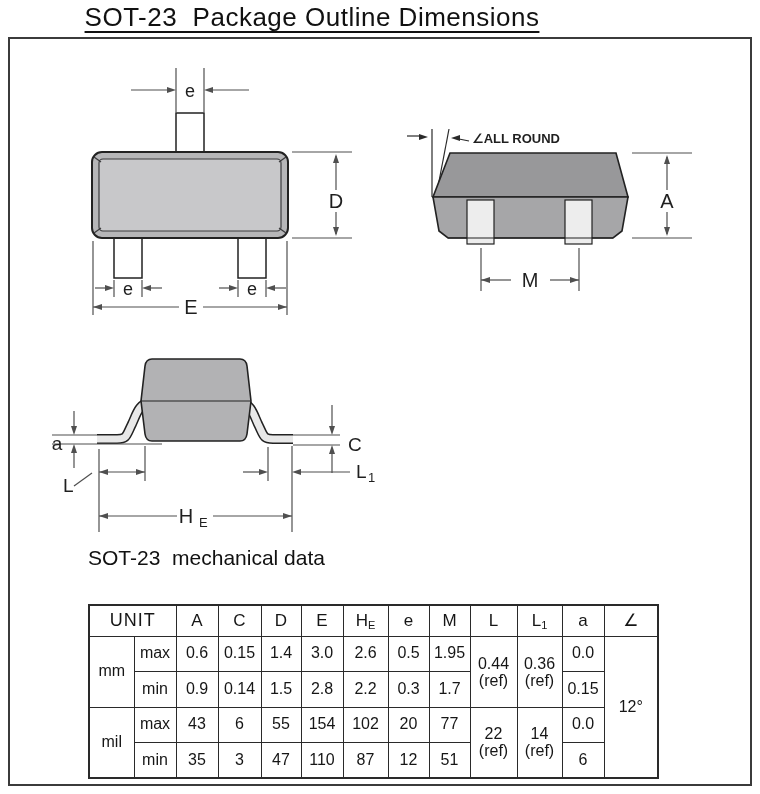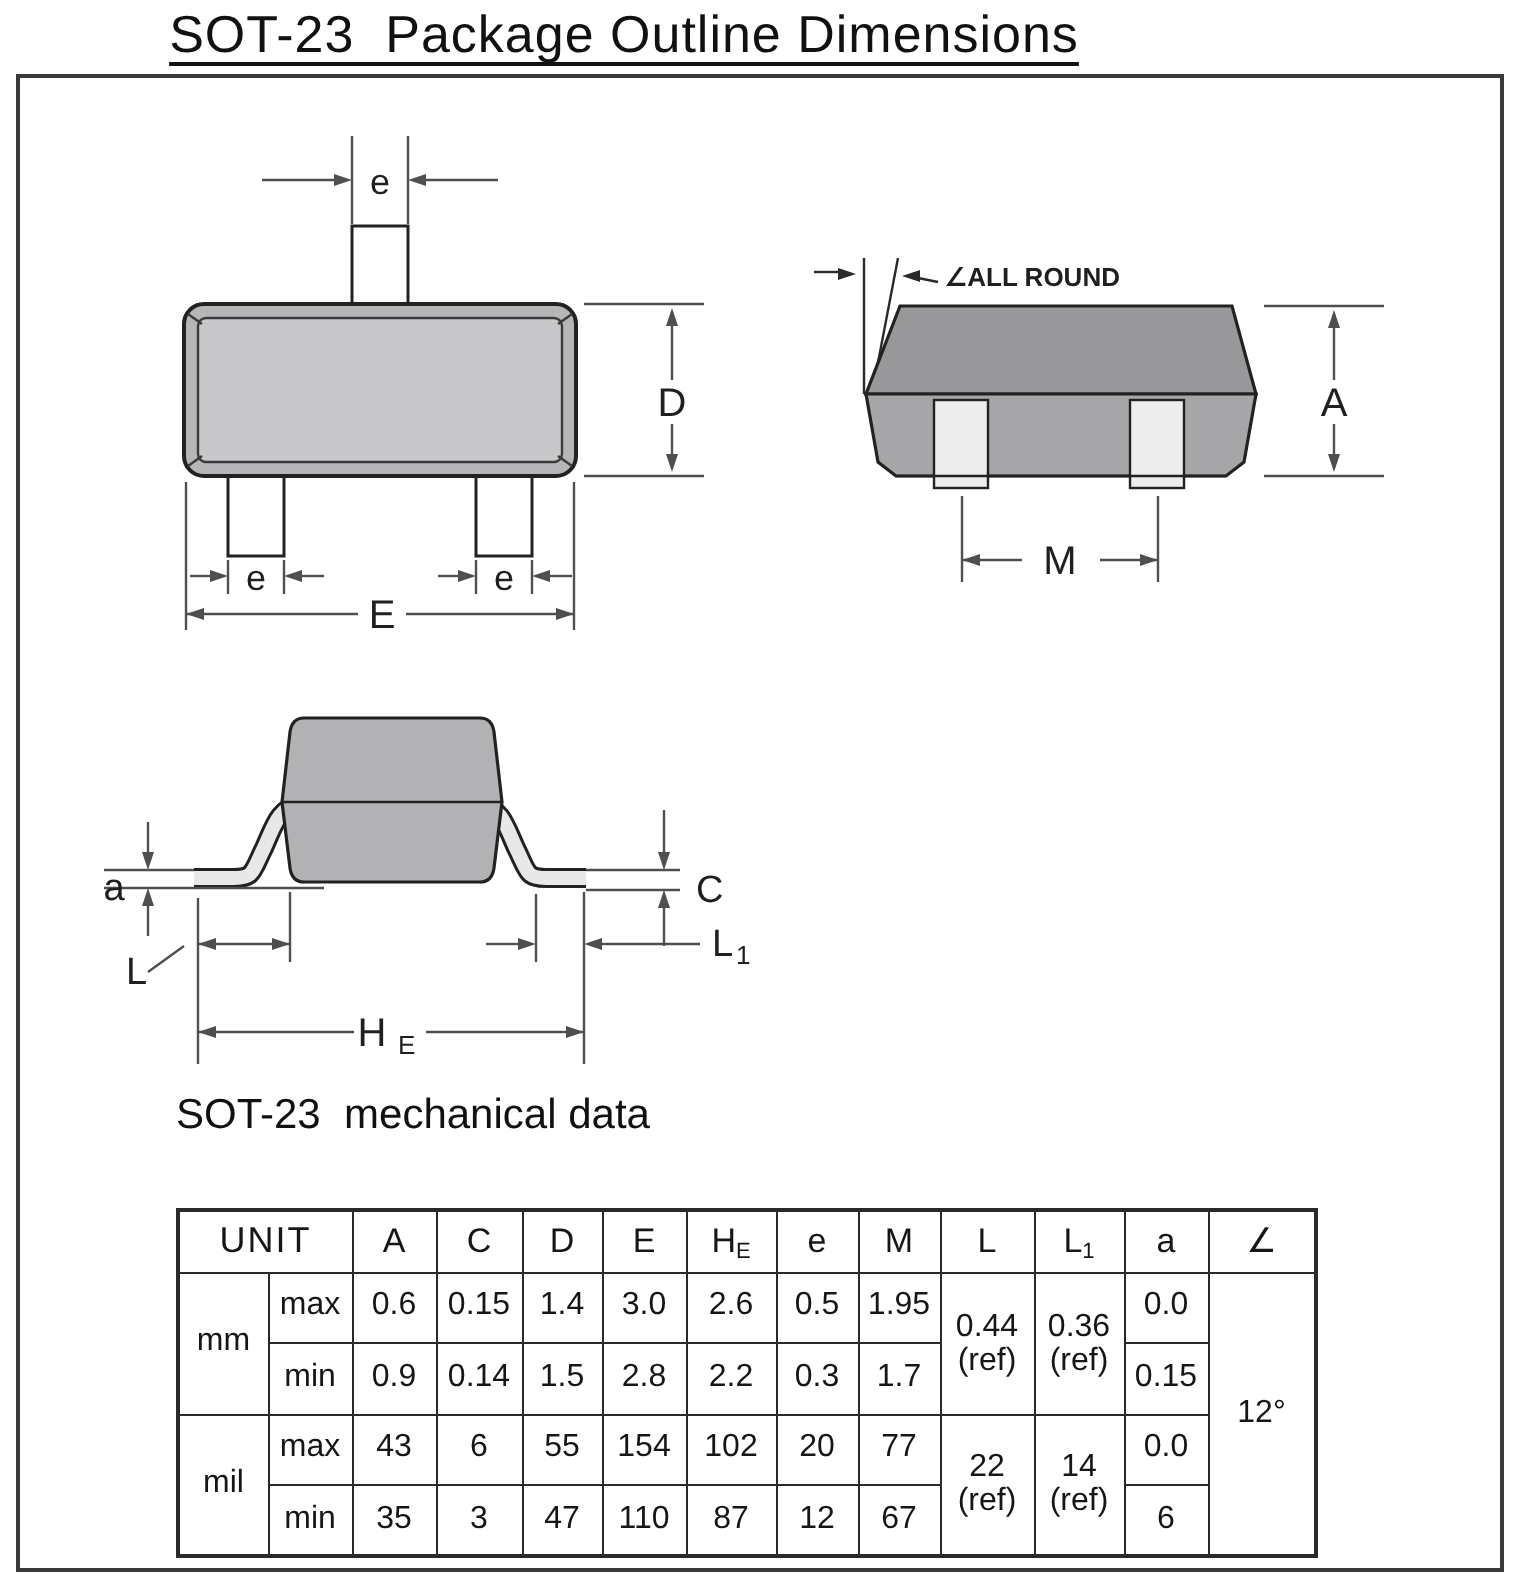--- a/index.html
+++ b/index.html
@@ -303,17 +303,17 @@
     <td>0.0</td>
   </tr>
   <tr class="r4">
     <td>min</td>
     <td>35</td>
     <td>3</td>
     <td>47</td>
     <td>110</td>
     <td>87</td>
     <td>12</td>
-    <td>67</td>
+    <td>51</td>
     <td>6</td>
   </tr>
 </tbody>
   </table>
 
 </body></html>

